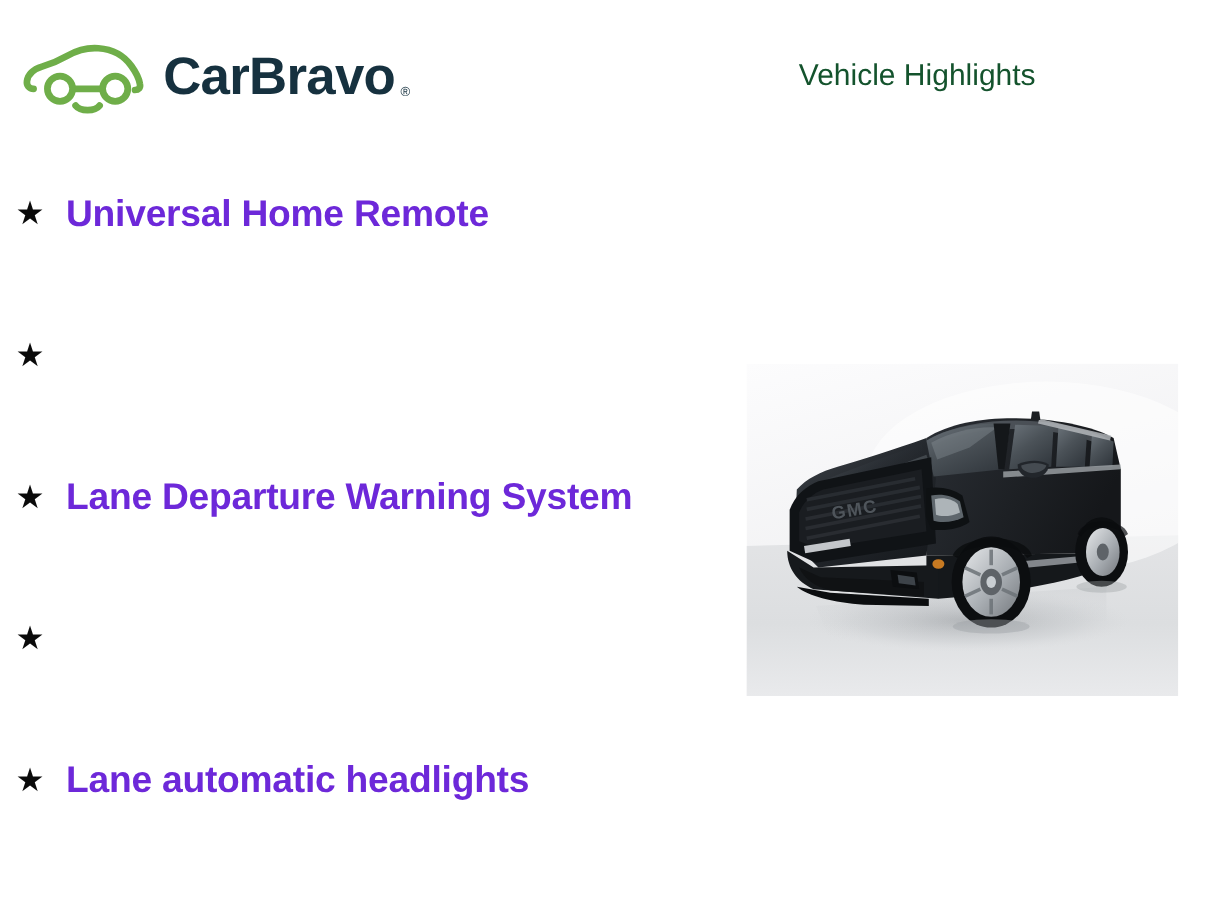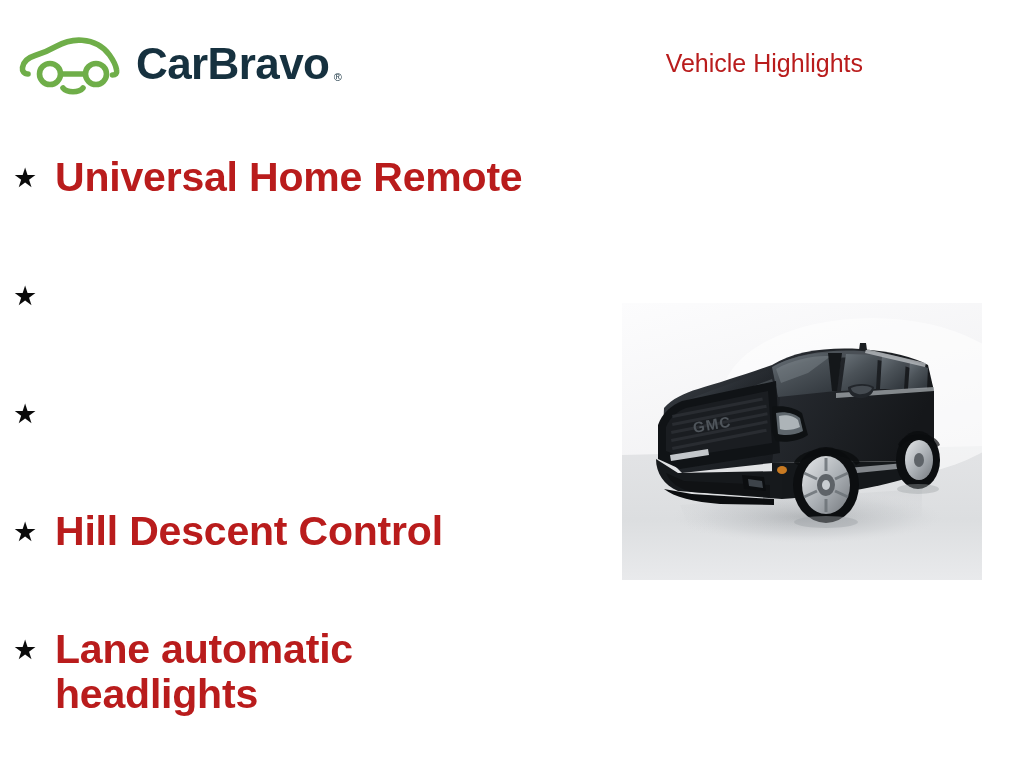--- a/index.html
+++ b/index.html
@@ -60,21 +60,21 @@
     color: #16313f;
     line-height: 1;
   }
 
   #page-title {
     position: absolute;
     right: 33px;
     top: 50px;
     font-size: 25px;
     font-weight: normal;
-    color: #b91c1c;
+    color: #14532d;
     line-height: 1.1;
     white-space: nowrap;
   }
 
   
   #highlights-list {
     position: absolute;
     left: 0;
     top: 155px;
     width: 600px;
@@ -91,24 +91,24 @@
   .highlight-bullet {
     position: absolute;
     left: 13px;
     top: 5px;
     font-size: 27px;
     line-height: 36px;
     color: #0a0a0a;
   }
   .highlight-label {
     display: block;
-    font-size: 41px;
+    font-size: 31px;
     font-weight: bold;
     line-height: 45px;
-    color: #b91c1c;
+    color: #6d28d9;
     letter-spacing: -0.2px;
     max-width: 480px;
   }
 
   
   #vehicle-photo {
     position: absolute;
     left: 622px;
     top: 303px;
     width: 360px;
@@ -166,25 +166,25 @@
     <span class="highlight-bullet">★</span>
     <span class="highlight-label">Universal Home Remote</span>
   </li>
 
   <li class="highlight-item">
     <span class="highlight-bullet">★</span>
   </li>
 
   <li class="highlight-item">
     <span class="highlight-bullet">★</span>
-  </li>
-
-  <li class="highlight-item">
-    <span class="highlight-bullet">★</span>
-    <span class="highlight-label">Hill Descent Control</span>
+    <span class="highlight-label">Lane Departure Warning System</span>
+  </li>
+
+  <li class="highlight-item">
+    <span class="highlight-bullet">★</span>
   </li>
 
   <li class="highlight-item">
     <span class="highlight-bullet">★</span>
     <span class="highlight-label">Lane automatic headlights</span>
   </li>
 
 </ul>
 
 <div id="vehicle-photo">

